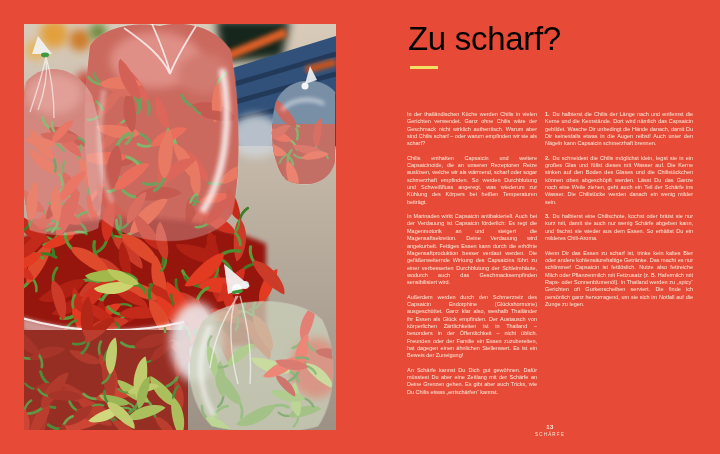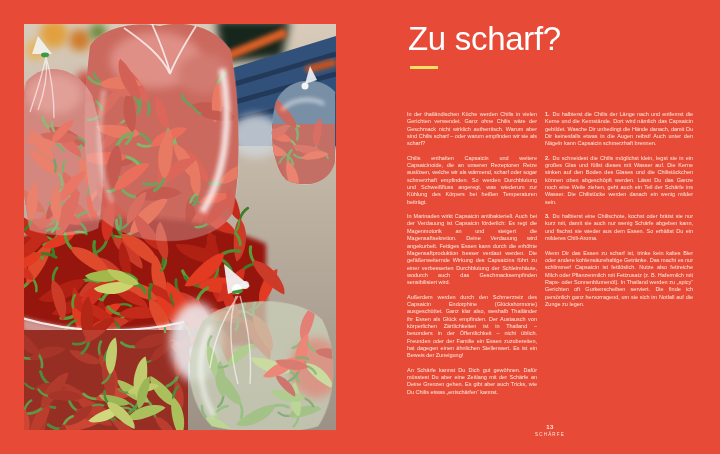--- a/index.html
+++ b/index.html
@@ -6,21 +6,21 @@
   .spread {
     position:relative; width:720px; height:454px; overflow:hidden;
     background:#e74b38;
     font-family:"Liberation Sans", sans-serif;
   }
   .photo { position:absolute; left:24px; top:24px; width:312px; height:406px; }
   .photo svg { display:block; }
   .title {
     position:absolute; left:408px; top:20px; margin:0;
     font-size:33px; font-weight:400; letter-spacing:-0.3px;
-    color:#ffffff;
+    color:#000000;
   }
   .title-rule { position:absolute; left:410px; top:66px; width:28px; height:3px; background:#f1e266; }
   .cols { position:absolute; left:407px; top:111px; width:286px; display:flex; gap:8px; }
   .col-left  { width:130px; }
   .col-right { width:148px; }
   .cols p {
     margin:0 0 7px 0; font-size:5.5px; line-height:7.35px;
     text-align:justify; color:#fbe8d7;
     hyphens:auto; -webkit-hyphens:auto;
   }

